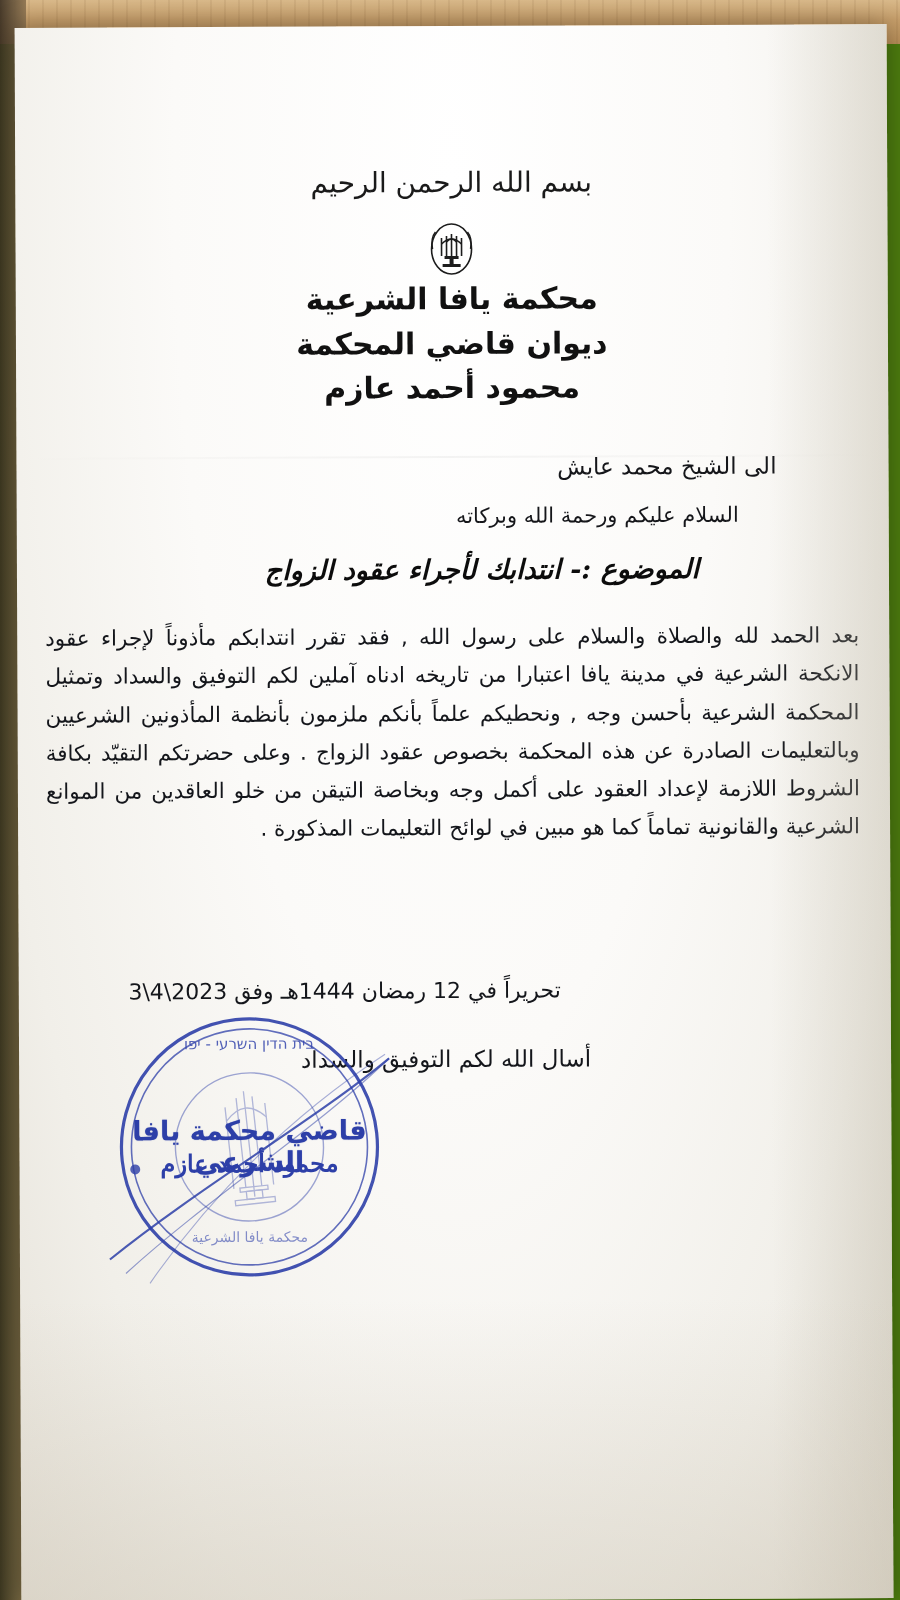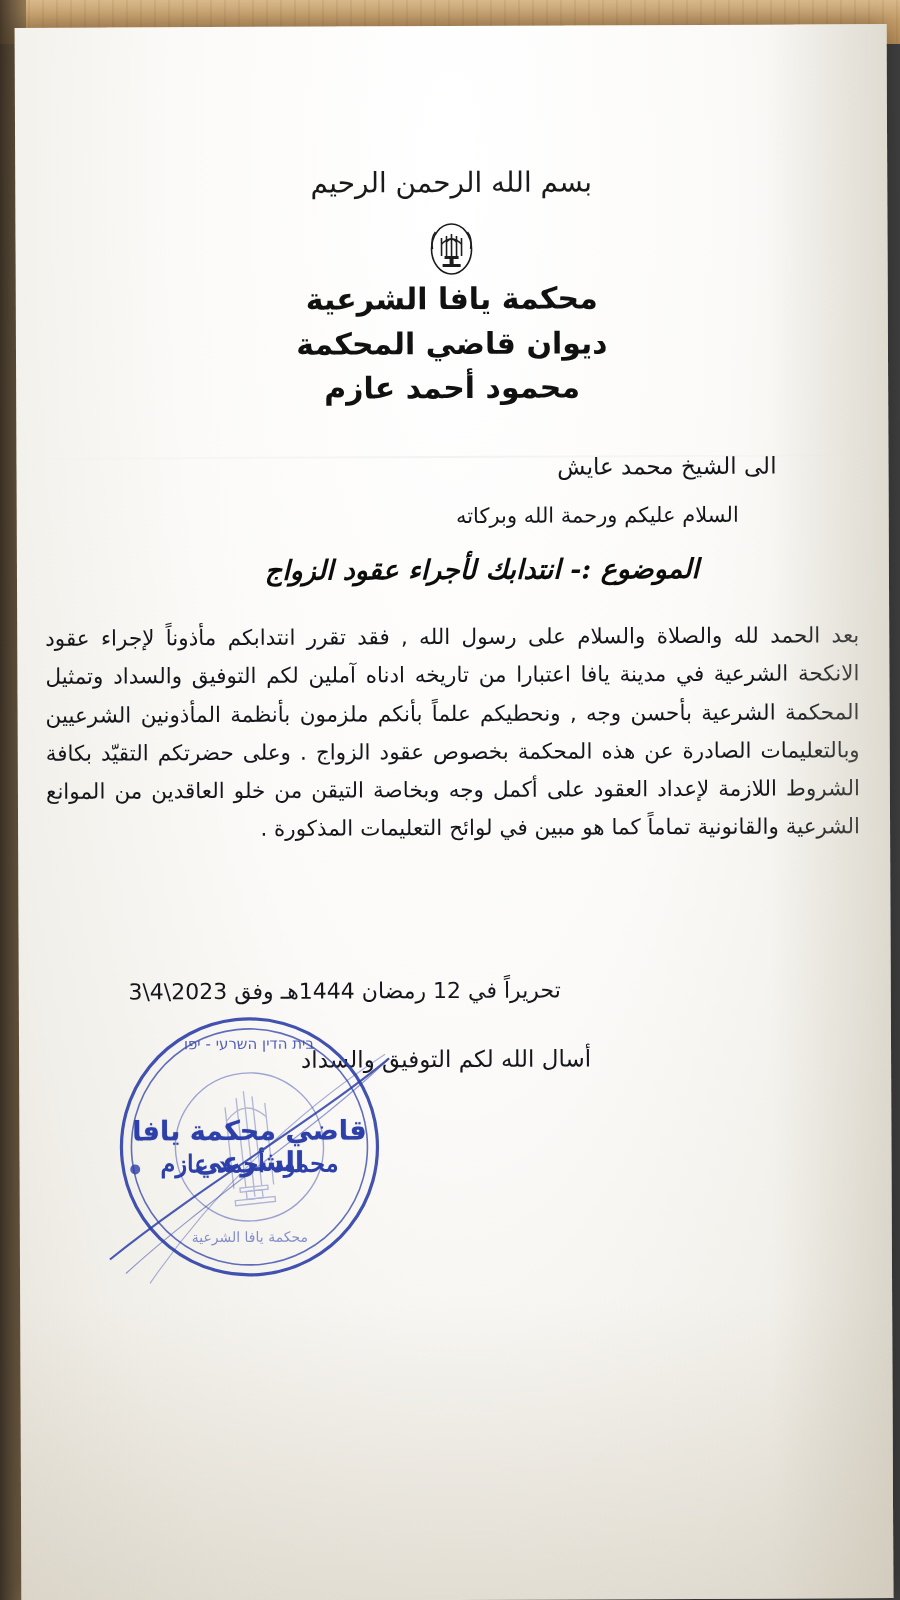--- a/index.html
+++ b/index.html
@@ -5,21 +5,21 @@
   html, body {
     margin: 0;
     padding: 0;
     background: #2b2b2b;
   }
   #page {
     position: relative;
     width: 900px;
     height: 1600px;
     overflow: hidden;
-    background: #404040;
+    background: #4d7c0f;
     font-family: "DejaVu Sans", sans-serif;
   }
   
   .desk {
     position: absolute;
     left: 0; top: 0; width: 900px; height: 44px;
     background: linear-gradient(180deg, #d9b98a 0%, #c79f6b 45%, #b98f59 100%);
   }
   .desk-grain {
     position: absolute;

